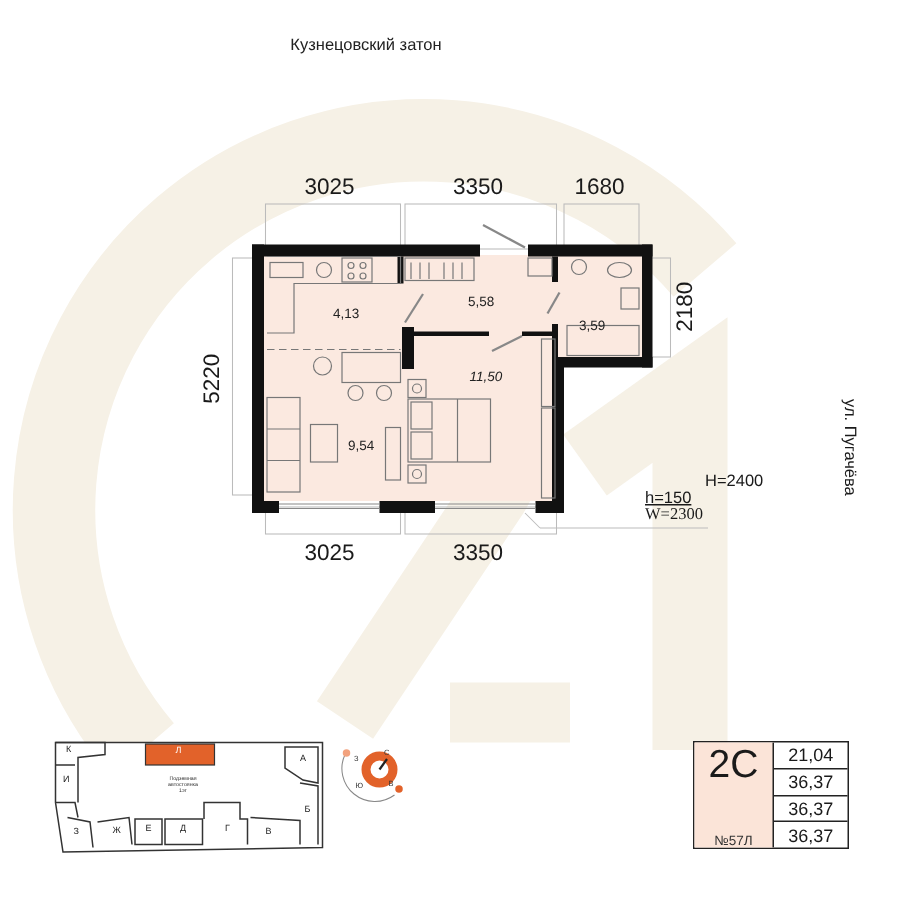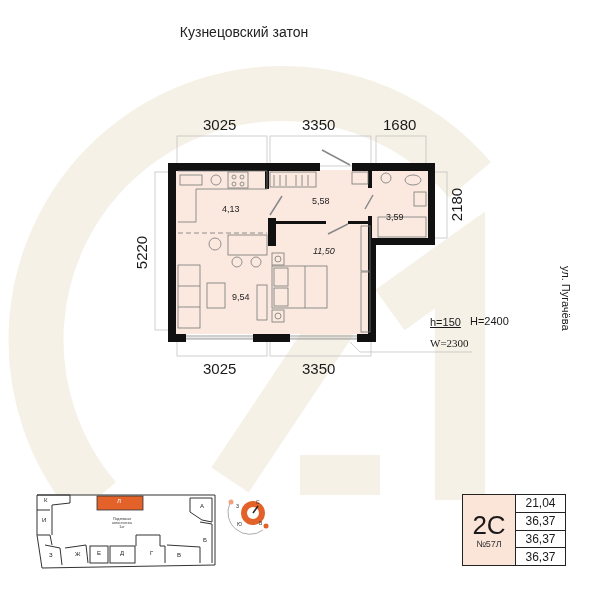--- a/index.html
+++ b/index.html
@@ -1,27 +1,27 @@
 <!DOCTYPE html>
 <html><head>
 <meta charset="utf-8">
 <style>
   html,body{margin:0;padding:0;background:#fff;}
   body{width:600px;height:600px;position:relative;overflow:hidden;font-family:"Liberation Sans",sans-serif;color:#1a1a1a;}
   .abs{position:absolute;}
-  .street-top{left:0;width:488px;top:24px;text-align:center;font-size:14px;color:#222;}
+  .street-top{left:0;width:488px;top:24px;text-align:center;font-size:11px;color:#222;}
   .street-right{left:545px;top:262px;width:60px;font-size:11px;transform:rotate(90deg);transform-origin:left top;white-space:nowrap;}
   .street-right{left:572px;top:266px;}
   .dim{font-size:15px;color:#1a1a1a;}
   .dim-v{transform:rotate(-90deg);transform-origin:center center;}
   .spec{font-size:11px;line-height:11px;color:#1a1a1a;}
   .area{font-size:9px;color:#222;}
   svg{position:absolute;left:0;top:0;}
   .legend-box{left:462px;top:494px;width:104px;height:72px;border:1.5px solid #222;display:flex;box-sizing:border-box;}
-  .legend-left{width:52px;background:#fbe4d8;border-right:1.5px solid #222;display:flex;flex-direction:column;align-items:center;justify-content:center;}
+  .legend-left{width:52px;background:#fbe4d8;border-right:1.5px solid #222;display:flex;flex-direction:column;align-items:center;justify-content:space-between;}
   .legend-type{font-size:26px;line-height:28px;color:#1a1a1a;}
   .legend-num{font-size:9px;color:#333;}
   .legend-right{flex:1;display:flex;flex-direction:column;}
   .legend-cell{flex:1;border-bottom:1.5px solid #222;display:flex;align-items:center;justify-content:center;font-size:12px;}
   .legend-cell:last-child{border-bottom:none;}
   .sect{font-size:6px;color:#222;}
   .park{font-size:3.5px;color:#333;text-align:center;line-height:4px;}
   .comp{font-size:5px;color:#333;}
 </style>
 </head>
@@ -140,21 +140,21 @@
 <div class="abs dim dim-v" style="left:125px;top:244px;">5220</div>
 <div class="abs dim dim-v" style="left:440px;top:196px;">2180</div>
 
 <div class="abs area" style="left:222px;top:204px;">4,13</div>
 <div class="abs area" style="left:312px;top:196px;">5,58</div>
 <div class="abs area" style="left:386px;top:196px;margin-top:16px;">3,59</div>
 <div class="abs area" style="left:313px;top:246px;font-style:italic;">11,50</div>
 <div class="abs area" style="left:232px;top:292px;">9,54</div>
 
 <div class="abs spec" style="left:430px;top:316px;padding-left:40px;">H=2400</div>
-<div class="abs spec" style="left:430px;top:317px;text-decoration:underline;">h=150</div>
+<div class="abs spec" style="left:430px;top:327px;text-decoration:underline;">h=150</div>
 <div class="abs spec" style="left:430px;top:338px;font-family:Liberation Serif, serif;">W=2300</div>
 
 <svg width="600" height="600">
   <g stroke="#333" stroke-width="1" fill="#fff">
     <path d="M 37 495 L 215 495 L 215 565 L 42 568 L 37 535 Z"></path>
     <path d="M 37 495 L 70 495 L 70 503 L 52 505 L 52 535" fill="none"></path>
     <path d="M 37 510 L 50 510 M 37 535 L 50 535 L 52 545"></path>
     <path d="M 45 545 L 60 548 L 62 565"></path>
     <path d="M 65 548 L 86 545 L 88 563"></path>
     <rect x="90" y="546" width="18" height="17"></rect>

